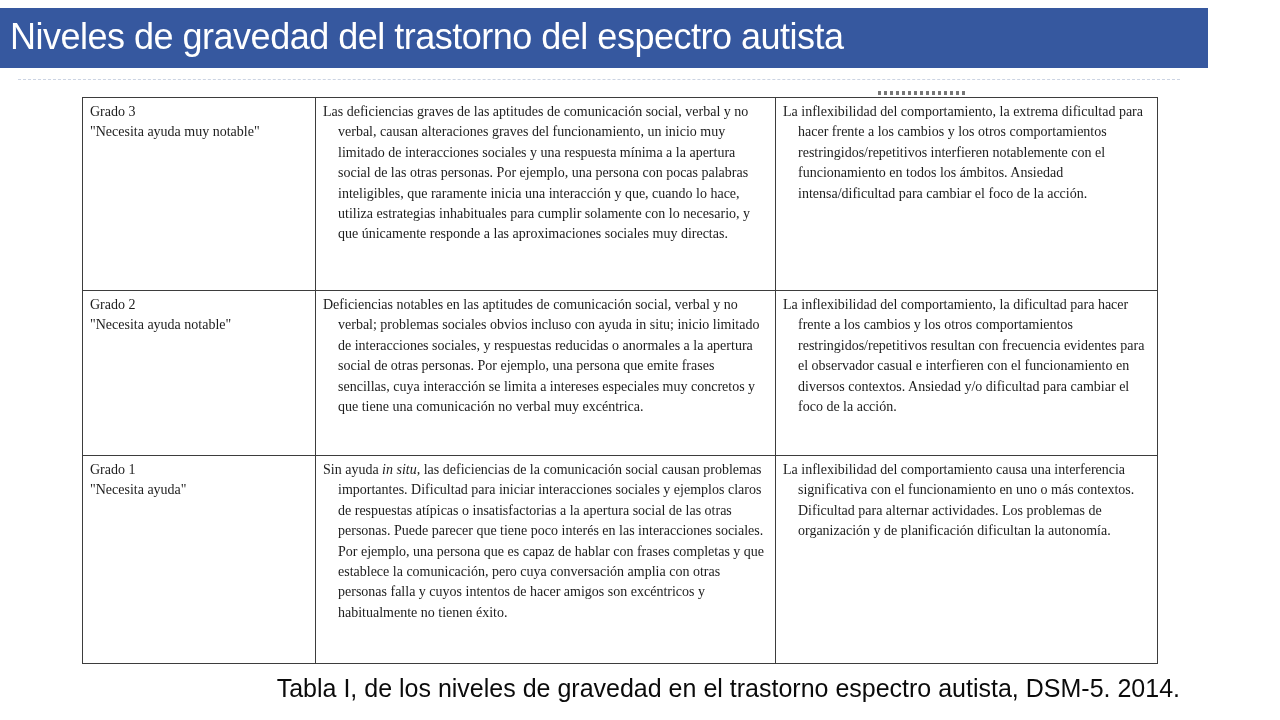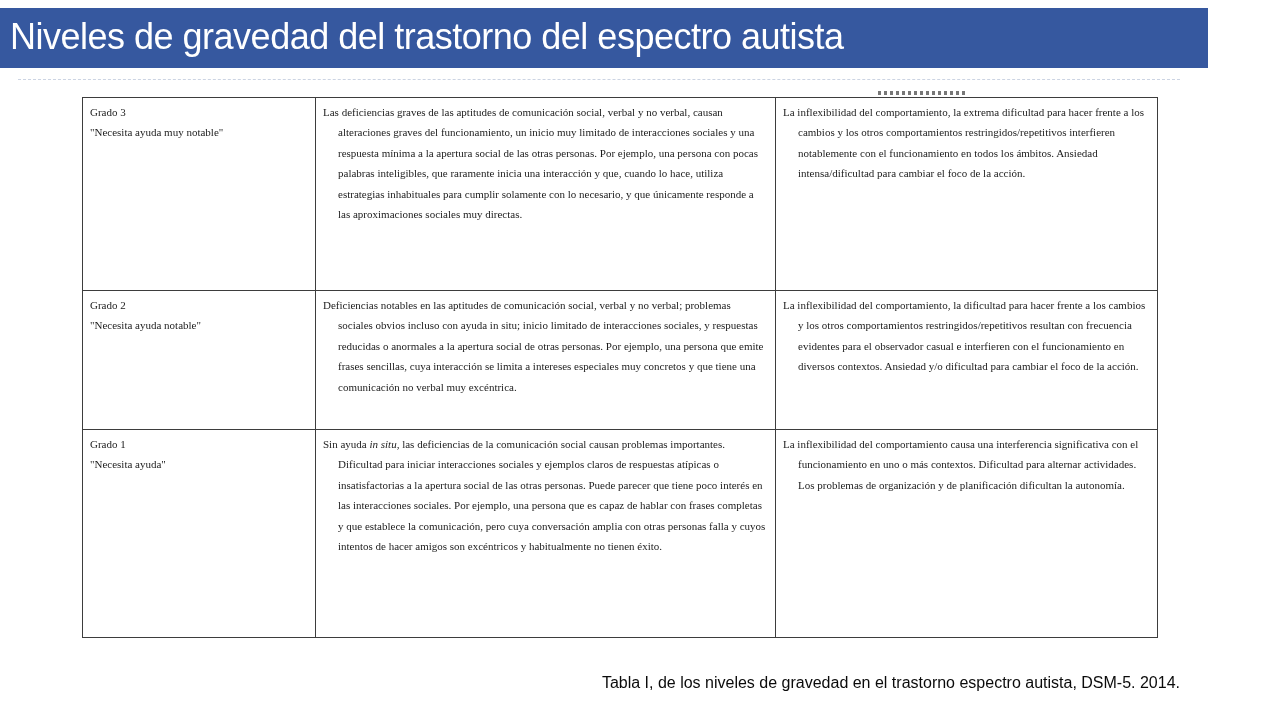--- a/index.html
+++ b/index.html
@@ -25,36 +25,36 @@
   .artifact{
     position:absolute;left:878px;top:91px;width:88px;height:4px;
     background:repeating-linear-gradient(90deg,#4a4a4a 0 3px,transparent 3px 6px);
     opacity:.75;
   }
   
   .severity-table{
     position:absolute;left:82px;top:97px;width:1075px;
     border-collapse:collapse;table-layout:fixed;
     font-family:"Liberation Serif","DejaVu Serif",serif;
-    color:#1c1c1c;font-size:11px;line-height:20.4px;
+    color:#1c1c1c;font-size:14px;line-height:20.4px;
   }
   .severity-table td{
     border:1.5px solid #3d3d3d;vertical-align:top;
     padding:4px 8px 3px 7px;
   }
   .severity-table tr.r0{height:193px;}
-  .severity-table tr.r1{height:139px;}
+  .severity-table tr.r1{height:165px;}
   .severity-table tr.r2{height:208px;padding-left:9px;}
   .hang{padding-left:15px;text-indent:-15px;}
   .grade{white-space:nowrap;}
   .grade-label{white-space:nowrap;}
   
   .caption{
     position:absolute;right:100px;top:674px;
-    font-size:16px;color:#0b0b0b;white-space:nowrap;
+    font-size:25px;color:#0b0b0b;white-space:nowrap;
     font-family:"Liberation Sans",sans-serif;
   }
 </style>
 </head>
 <body>
 
 <div class="slide">
 
   <header class="title-bar">
     <h1>Niveles de gravedad del trastorno del espectro autista</h1>

